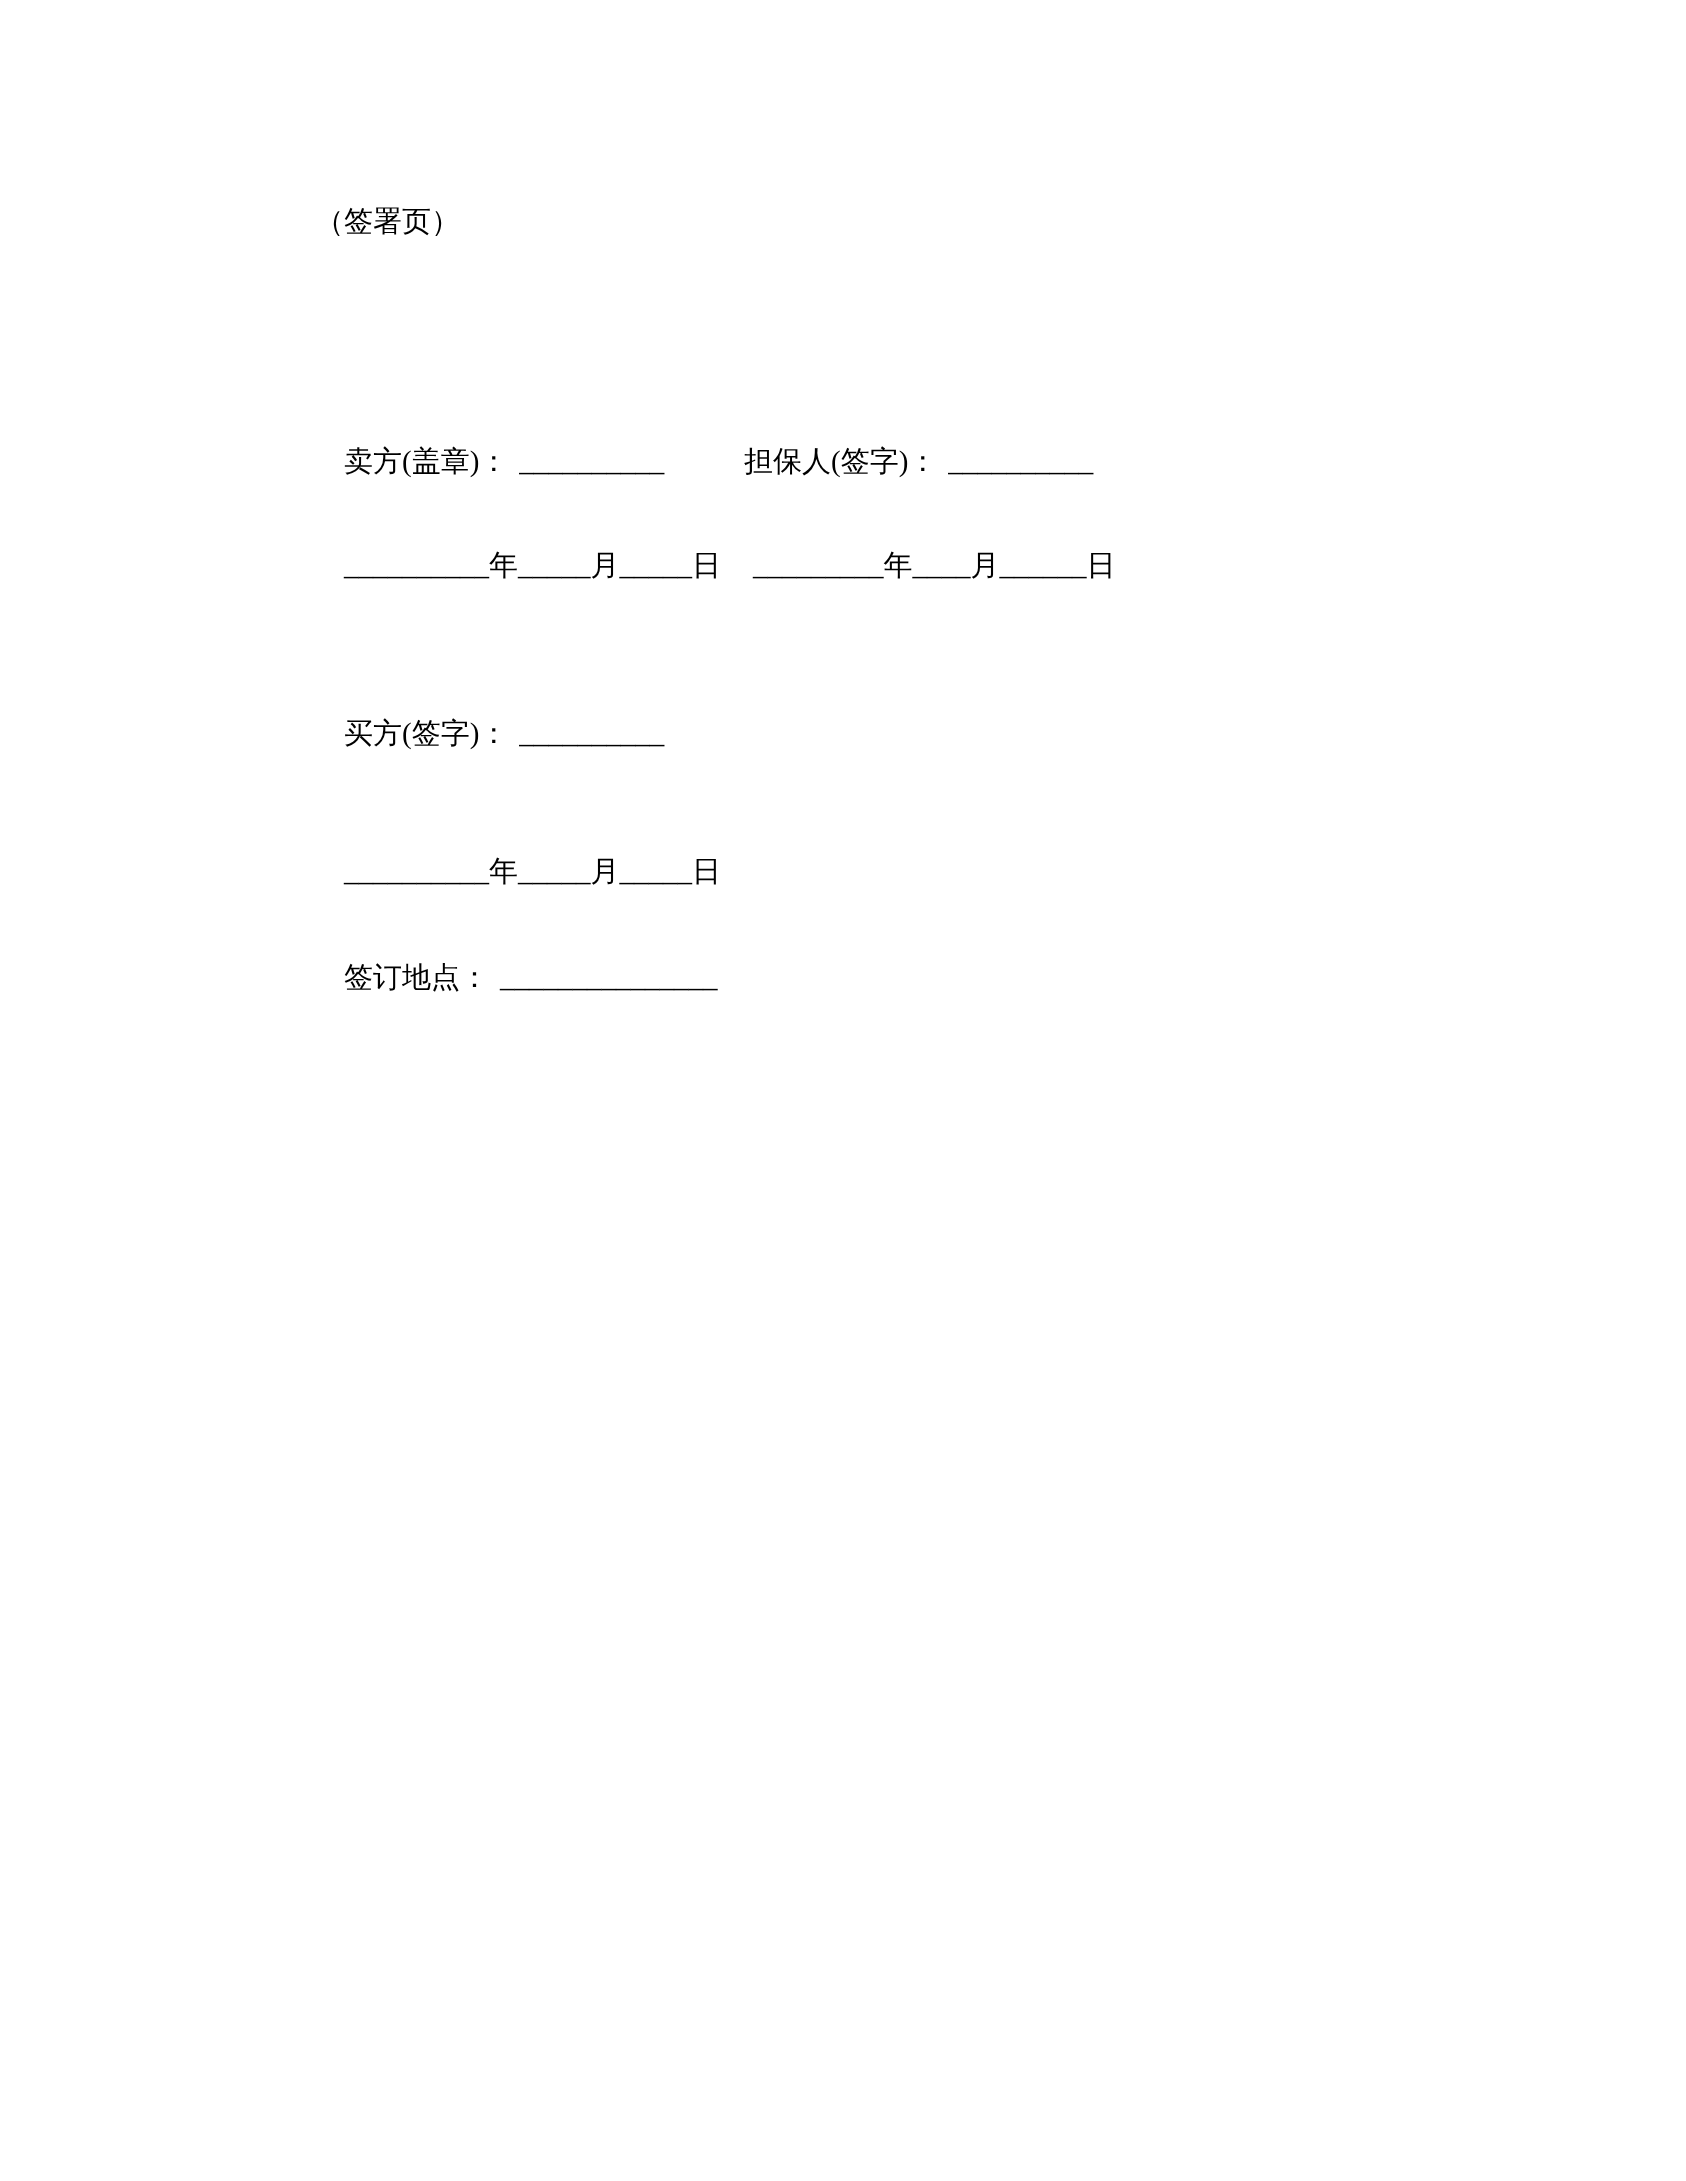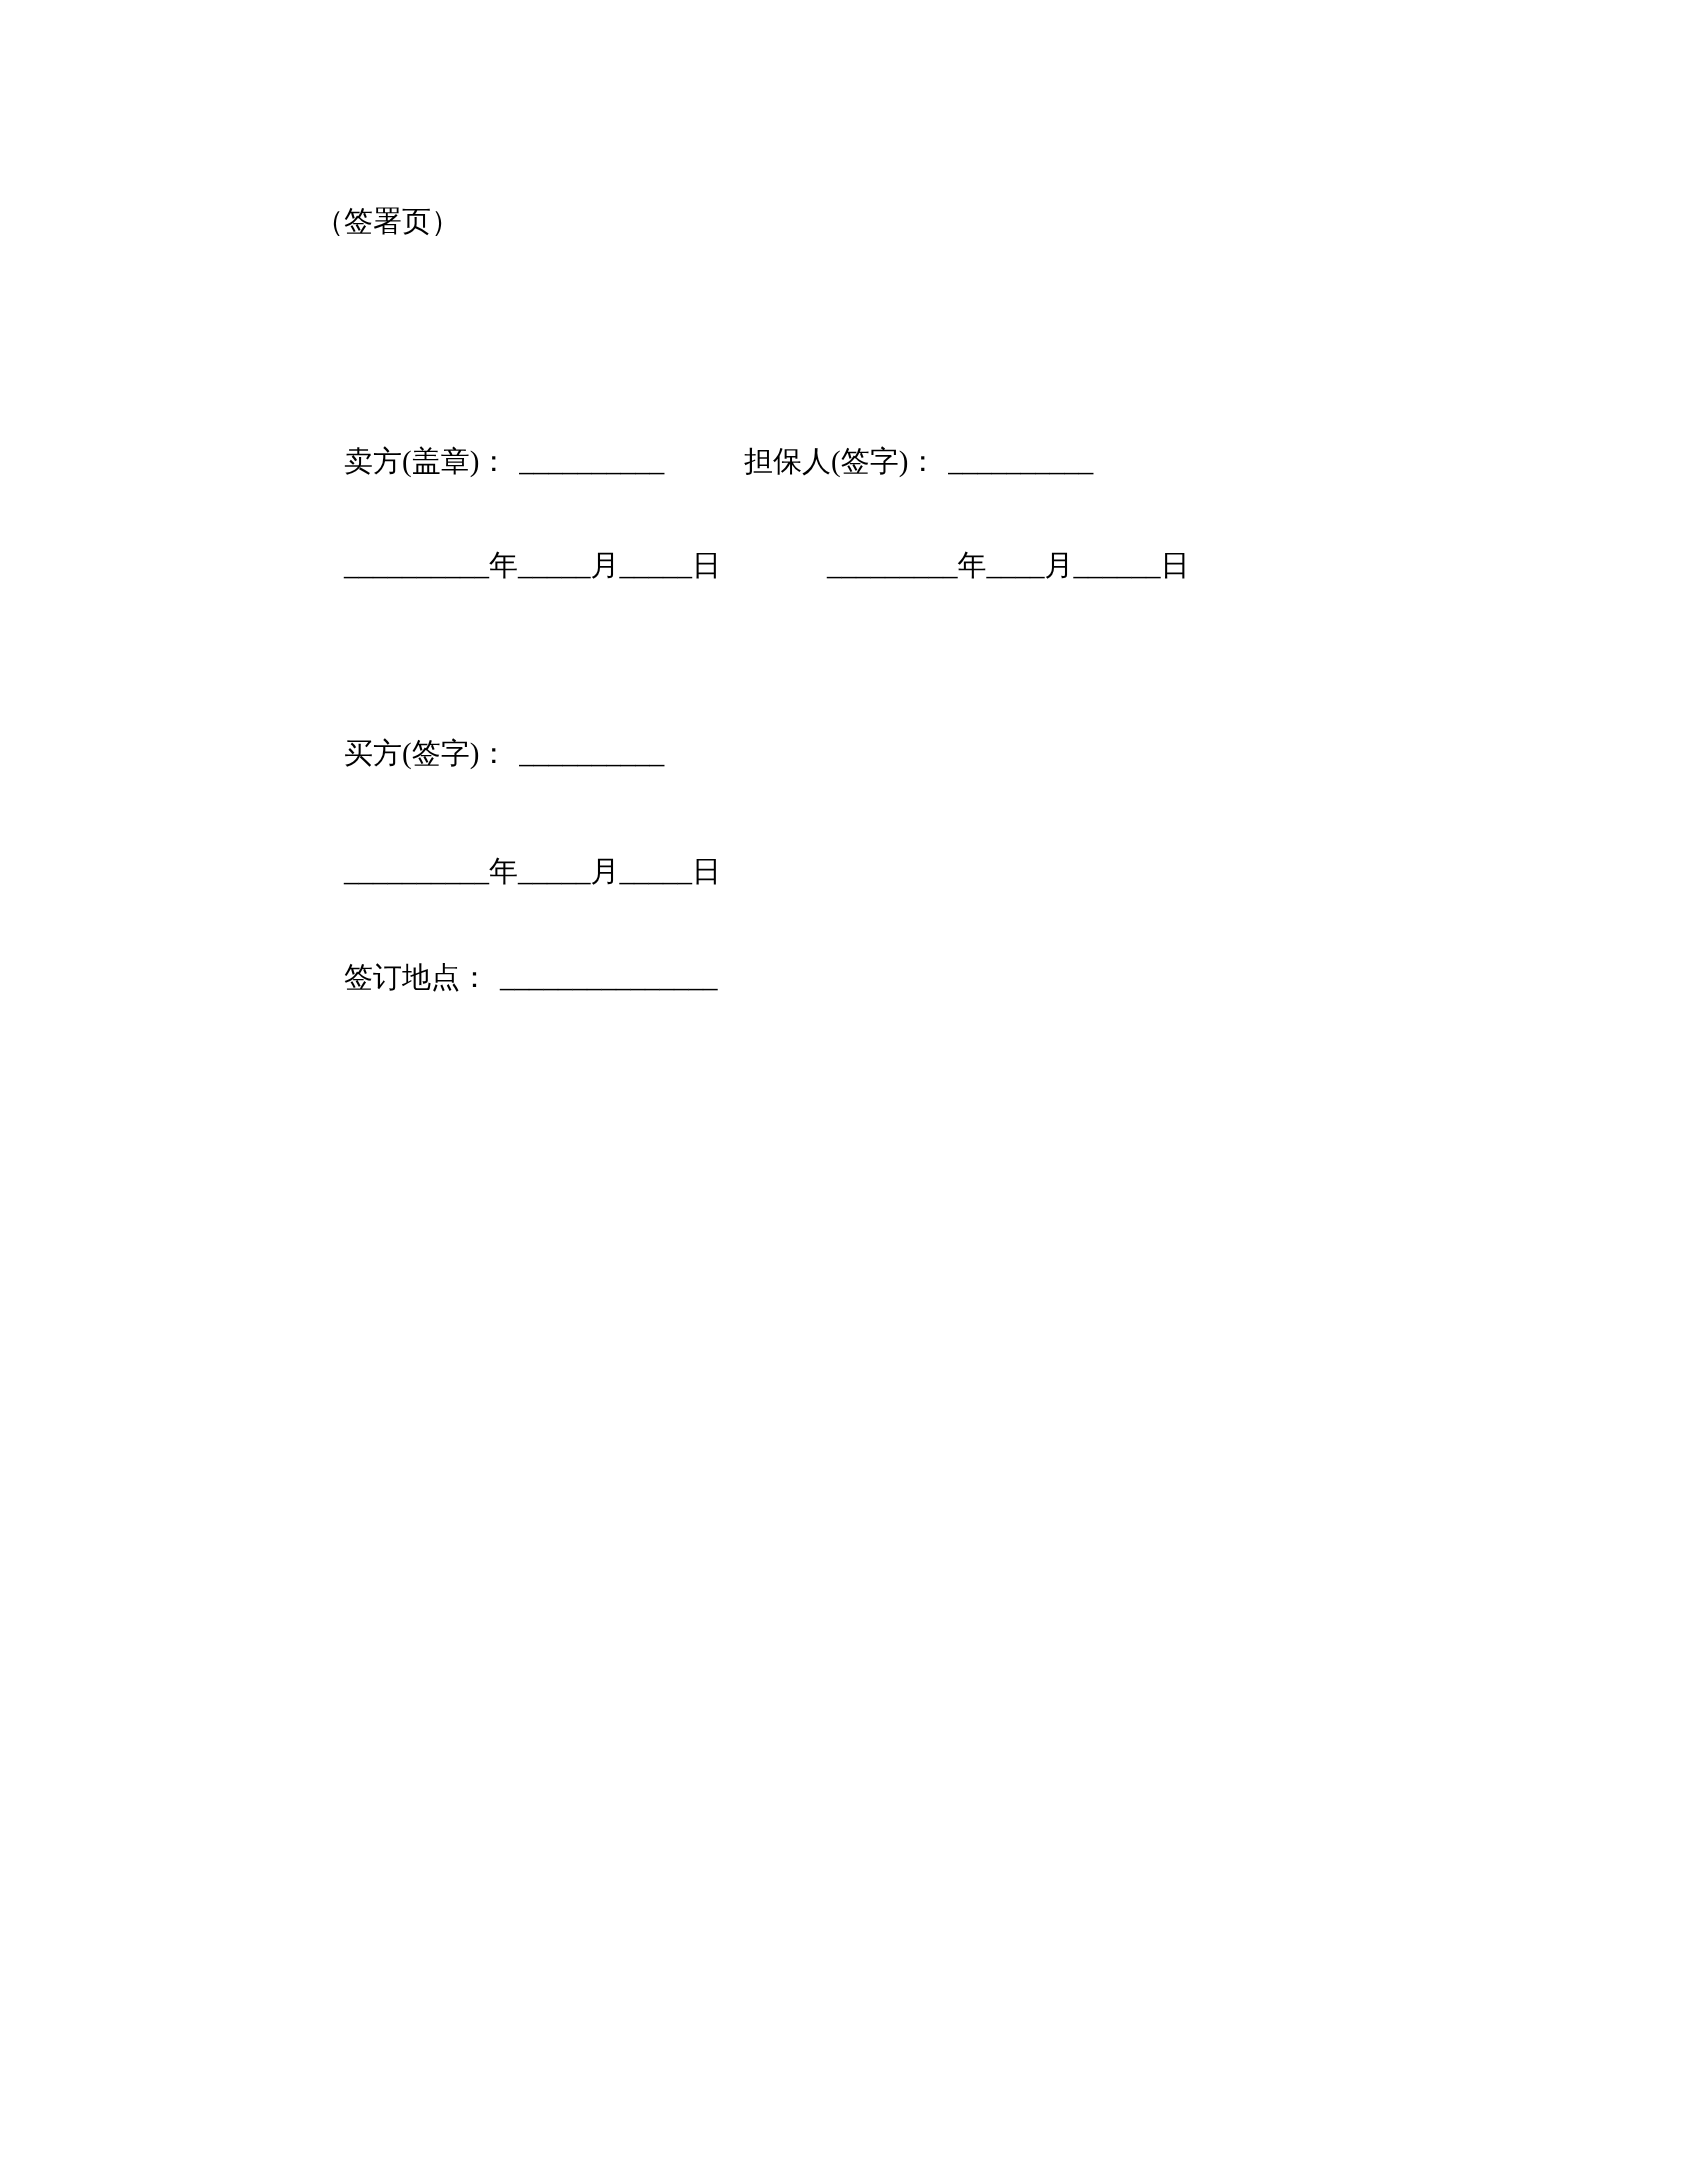--- a/index.html
+++ b/index.html
@@ -41,26 +41,26 @@
   <div class="row" style="left:715px; top:398px">
     <span>担保人(签字)：</span><span class="gap">__________</span>
   </div>
   <div class="row" style="left:315px; top:398px">
     <span>卖方(盖章)：</span><span class="gap">__________</span>
   </div>
 
   <div class="row" style="left:315px; top:502px">
     <span>__________</span><span>年</span><span>_____</span><span>月</span><span>_____</span><span>日</span>
   </div>
-  <div class="row" style="left:798px; top:502px">
+  <div class="row" style="left:724px; top:502px">
     <span>_________</span><span>年</span><span>____</span><span>月</span><span>______</span><span>日</span>
   </div>
 
 
-  <div class="row" style="left:315px; top:690px">
+  <div class="row" style="left:315px; top:670px">
     <span>买方(签字)：</span><span class="gap">__________</span>
   </div>
 
   <div class="row" style="left:315px; top:808px">
     <span>__________</span><span>年</span><span>_____</span><span>月</span><span>_____</span><span>日</span>
   </div>
 
   <div class="row" style="left:315px; top:914px">
     <span>签订地点：</span><span class="gap">_______________</span>
   </div>

